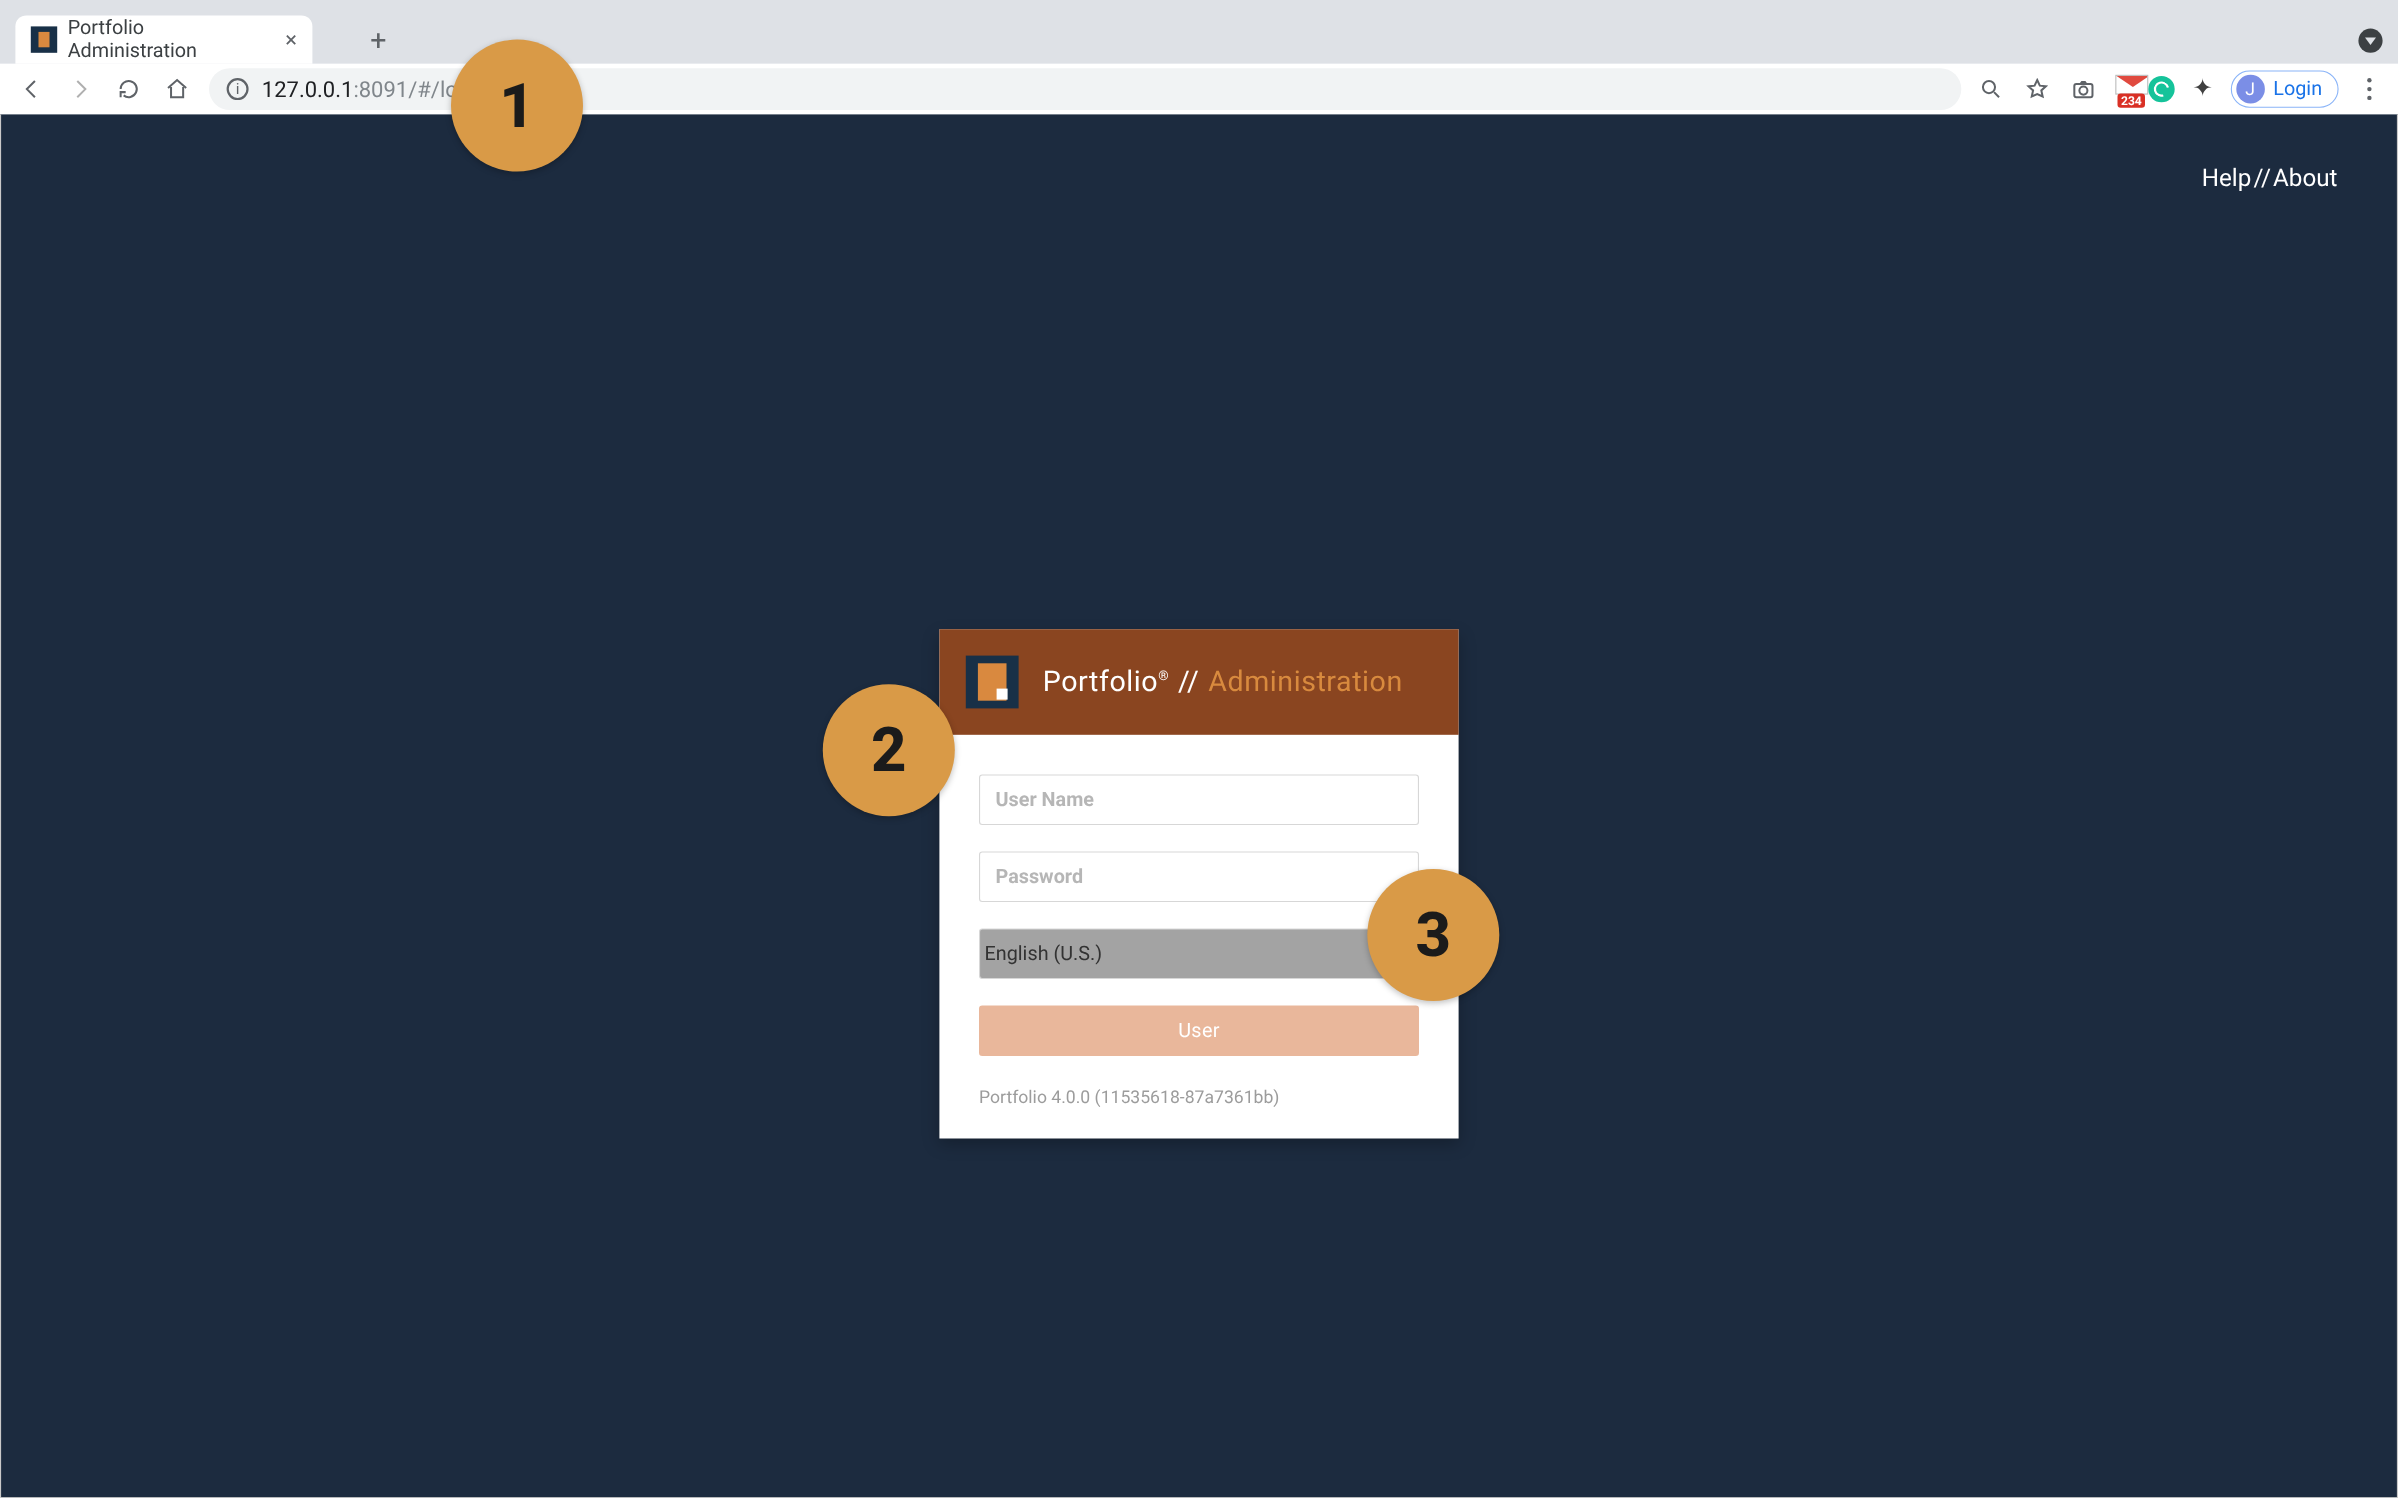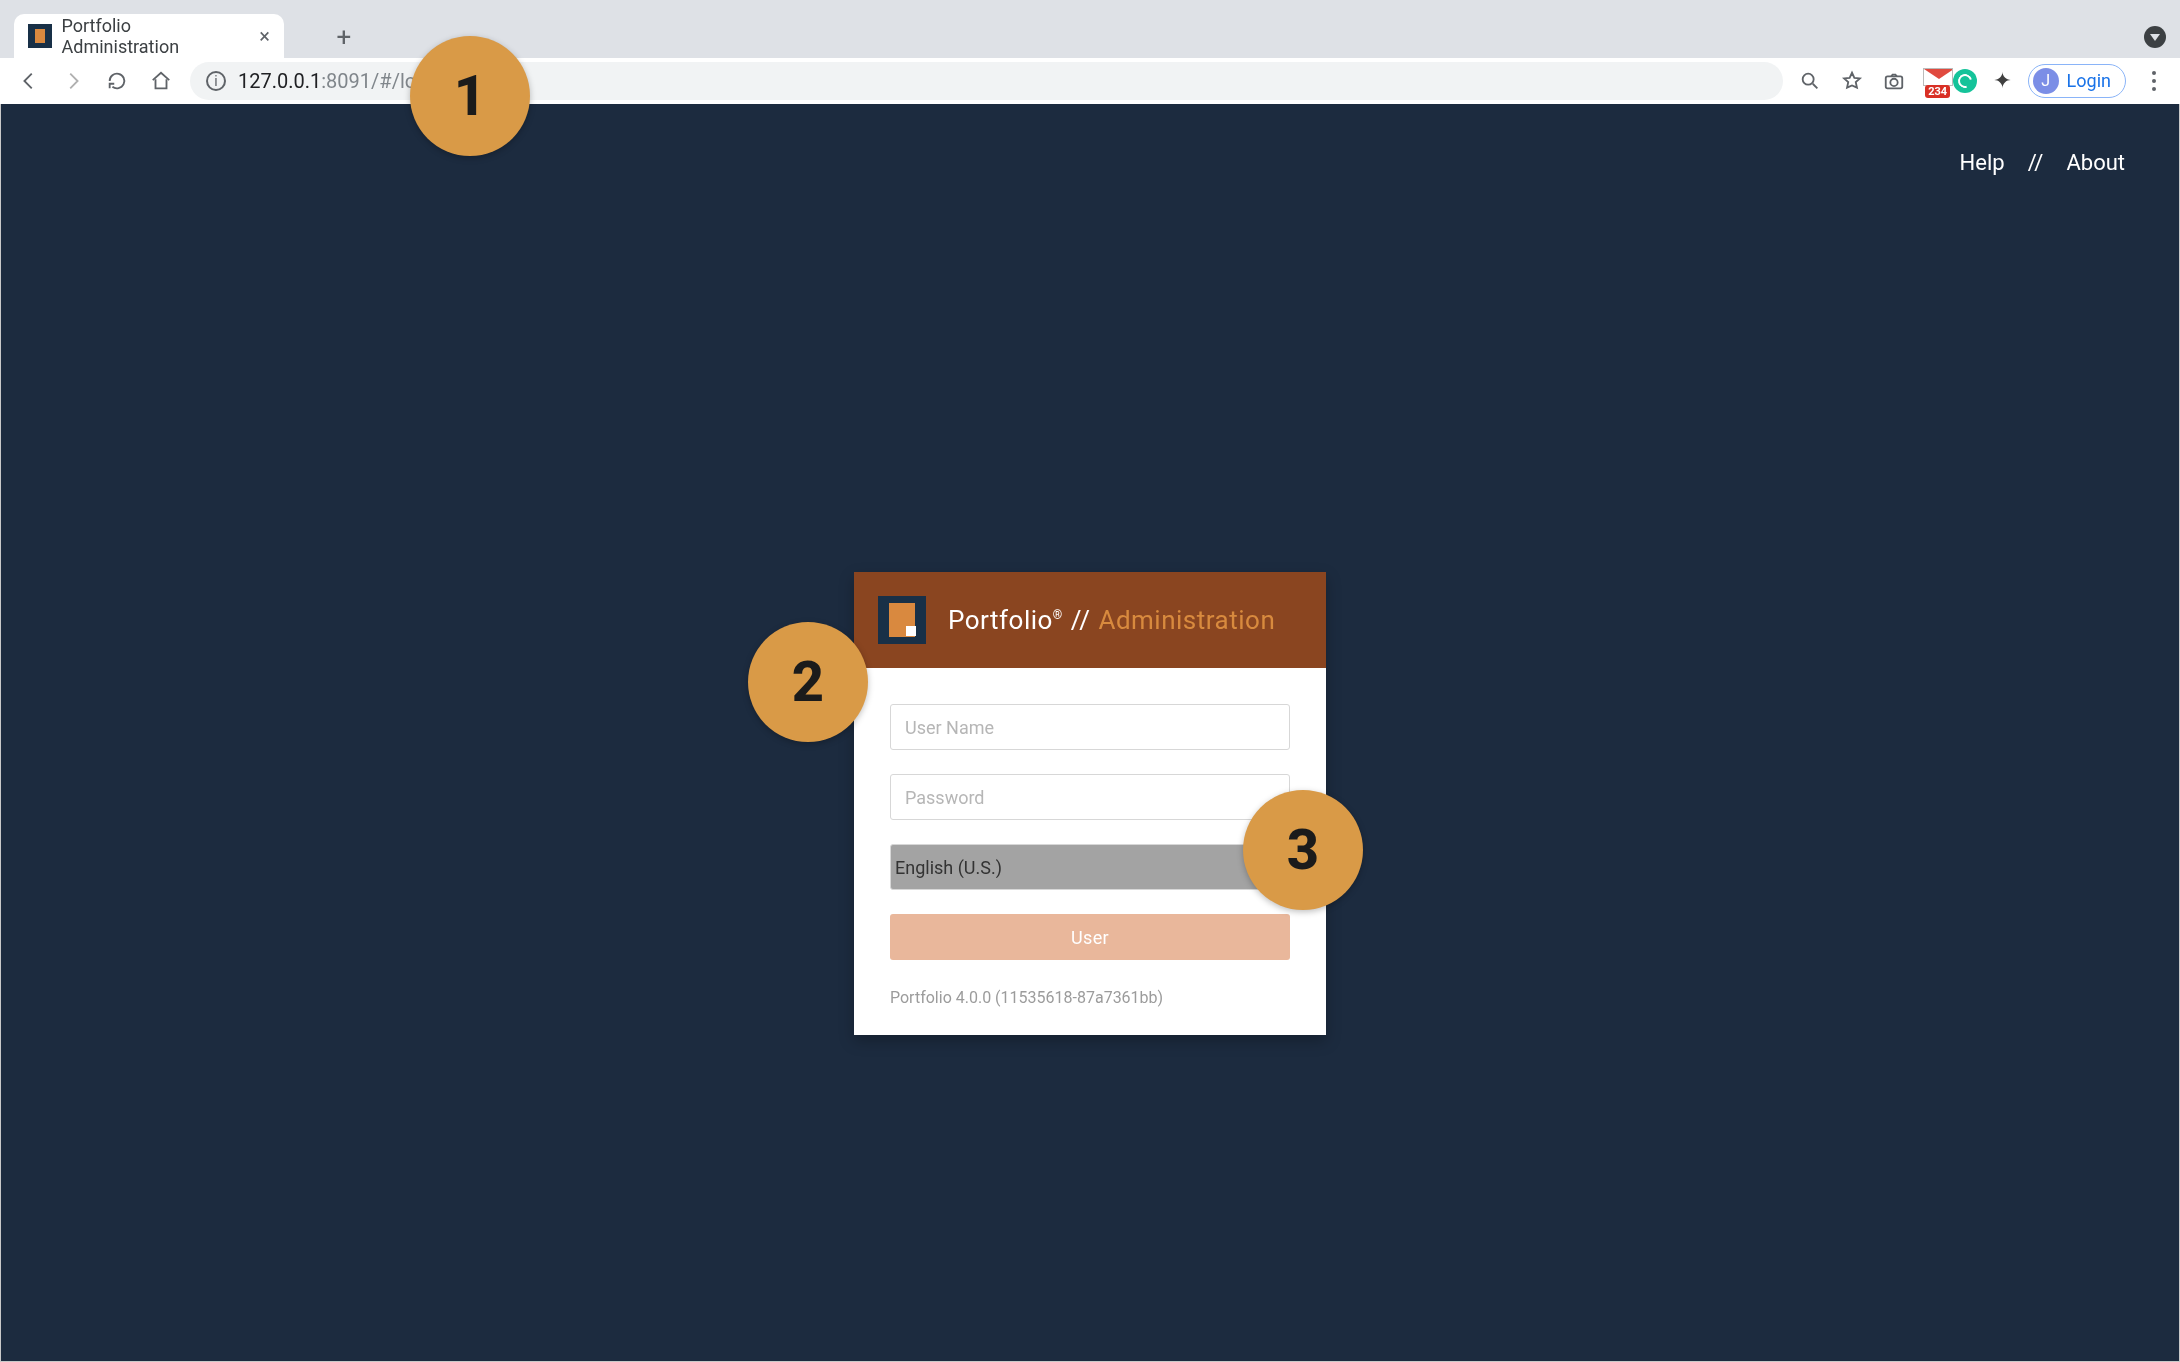--- a/index.html
+++ b/index.html
@@ -34,35 +34,35 @@
   .grammarly { width:24px; height:24px; border-radius:50%; background:#15c39a; position:relative; }
   .grammarly::after { content:""; position:absolute; inset:5px; border:2.5px solid #fff; border-radius:50%; border-right-color:transparent; transform:rotate(30deg); }
   .puzzle { font-size:22px; color:#404040; line-height:1; }
   .profile-pill { height:34px; border:1.5px solid #8ab4f8; border-radius:18px; display:flex; align-items:center; padding:0 14px 0 4px; gap:8px; color:#1a73e8; font-size:18px; }
   .profile-pill .avatar { width:26px; height:26px; border-radius:50%; background:#7b8ee6; color:#fff; display:flex; align-items:center; justify-content:center; font-size:16px; }
   .kebab { width:24px; display:flex; flex-direction:column; gap:4px; align-items:center; }
   .kebab span { width:4px; height:4px; background:#5f6368; border-radius:50%; }
 
   
   .viewport { position:absolute; left:0; right:0; top:104px; bottom:0; background:#1c2b3f; border:1px solid #c9c9c9; border-top:none; }
-  .top-links { position:absolute; top:46px; right:54px; color:#ffffff; font-size:22px; display:flex; align-items:center; gap:23px; }
+  .top-links { position:absolute; top:46px; right:54px; color:#ffffff; font-size:22px; display:flex; align-items:center; gap:2px; }
   .top-links a { color:#ffffff; text-decoration:none; }
   .top-links .sep { color:#ffffff; }
 
   .login-card { position:absolute; left:50%; top:468px; transform:translate(-50%,0); width:472px; background:#ffffff; box-shadow:0 6px 14px rgba(0,0,0,.25); }
   .card-header { background:#8a4520; height:96px; display:flex; align-items:center; padding:0 24px; gap:22px;text-align:center; }
   .logo-sq { width:48px; height:48px; background:#183047; position:relative; display:flex; align-items:center; justify-content:center; }
   .logo-sq::before { content:""; position:absolute; width:26px; height:34px; background:#d9893f; left:11px; top:7px; }
   .logo-sq::after { content:""; position:absolute; width:10px; height:10px; background:#ffffff; right:10px; bottom:8px; }
   .brand-text { color:#ffffff; font-size:26px; letter-spacing:.5px; display:flex; align-items:baseline; gap:8px; font-weight:400; }
   .brand-text .reg { font-size:12px; vertical-align:super; }
   .brand-text .admin { color:#d88a3e; font-weight:400; }
 
   .card-body { padding:36px 36px 28px 36px; display:flex; flex-direction:column; gap:24px; }
-  .text-input { width:100%; height:46px; border:1px solid #d7d7d7; border-radius:3px; padding:0 14px; font-size:18px; color:#0f172a; background:#fff; }
+  .text-input { width:100%; height:46px; border:1px solid #d7d7d7; border-radius:3px; padding:0 14px; font-size:18px; color:#0f172a; background:#fff;font-weight:bold; }
   .text-input::placeholder { color:#b6b6b6; }
 
   .select-wrap { position:relative; }
   .select-wrap select { width:100%; height:46px; border:1px solid #d7d7d7; border-radius:3px; background:#a3a3a3; font-size:18px; color:#333; padding:0 4px; -webkit-appearance:none; appearance:none; }
   .select-caret { position:absolute; right:14px; top:50%; transform:translateY(-50%); pointer-events:none; }
   .select-caret svg { width:18px; height:18px; stroke:#c8622b; stroke-width:2; fill:none; }
 
   .login-btn { width:100%; height:46px; background:#e9b79b; color:#ffffff; border:none; border-radius:3px; font-size:18px; letter-spacing:.3px; cursor:pointer; }
   .version-text { font-size:16px; color:#9c9c9c; margin-top:4px; }
 

